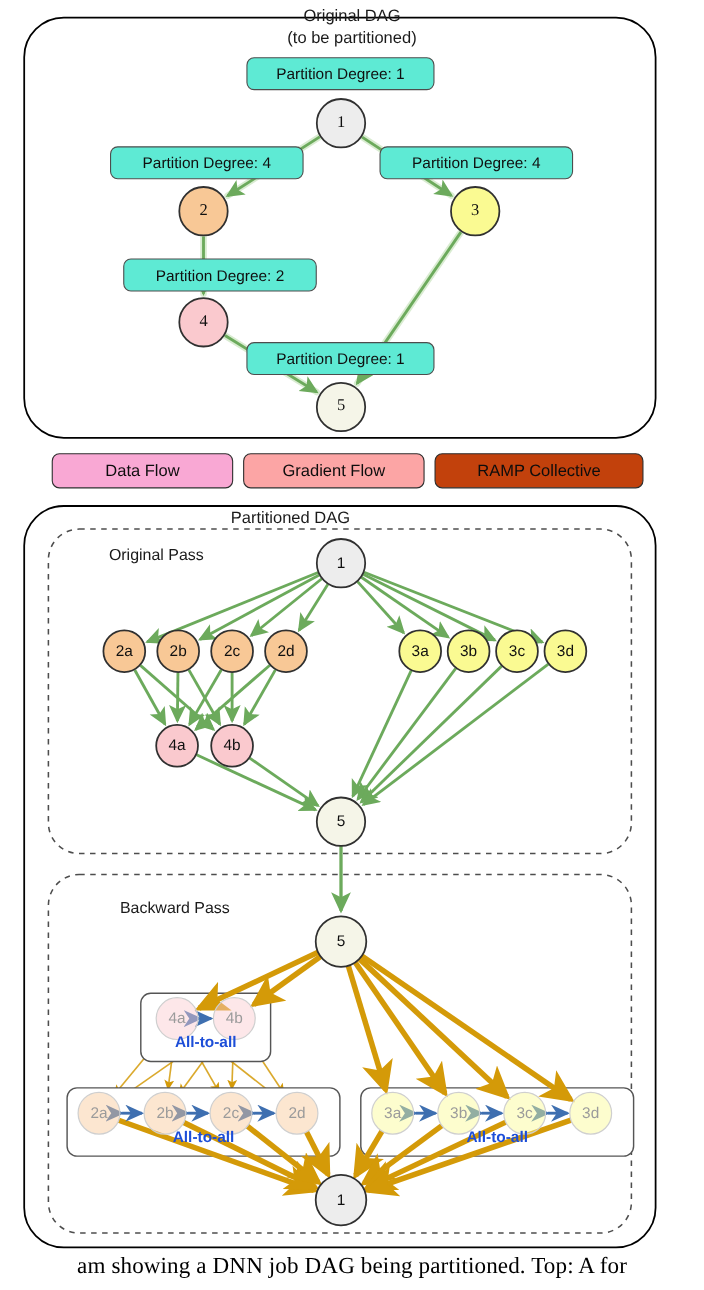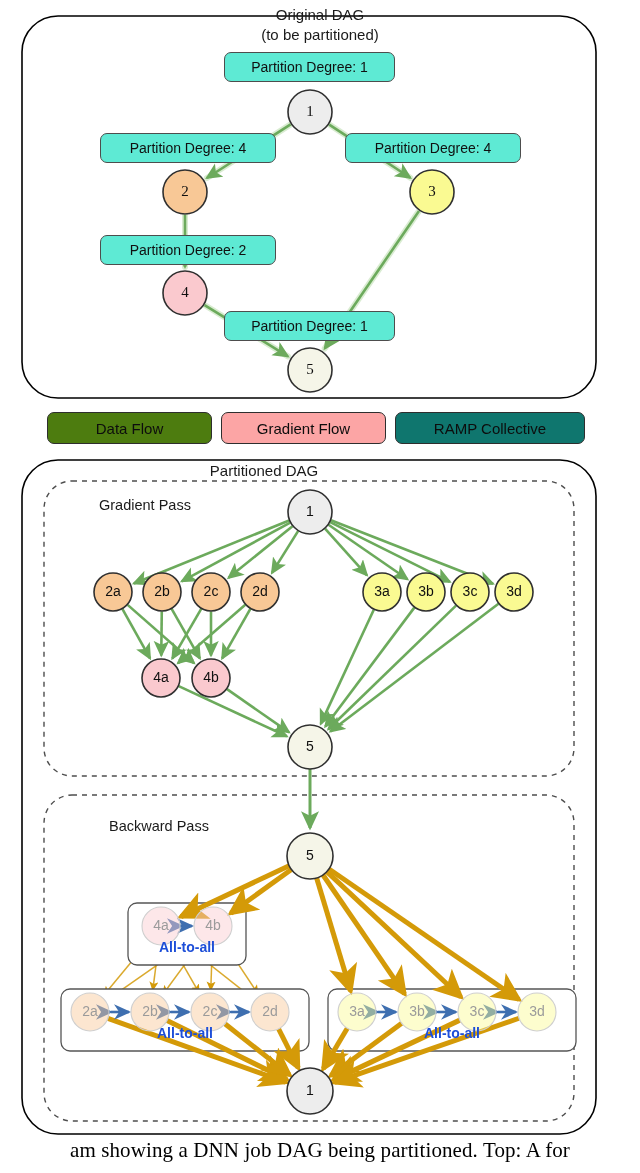--- a/index.html
+++ b/index.html
@@ -246,35 +246,35 @@
         <circle cx="537" cy="1012" r="19" fill="#FAFA92" fill-opacity="0.45" stroke="#cfcfcf" stroke-width="1.1"></circle>
         <circle cx="310" cy="1091" r="23" fill="#EDEDED" fill-opacity="1" stroke="#303030" stroke-width="1.6"></circle>
       </g>
   </svg>
 
   <div class="sec-title" style="left:0;top:6px;width:640px;">Original DAG</div>
   <div class="sec-title" style="left:0;top:26px;width:640px;">(to be partitioned)</div>
 
   <div class="sec-title" style="left:0;top:462px;width:528px;">Partitioned DAG</div>
 
-  <div class="pass-title" style="left:99px;top:497px;">Gradient Pass</div>
+  <div class="pass-title" style="left:99px;top:497px;">Original Pass</div>
 
   <div class="pass-title" style="left:109px;top:818px;">Backward Pass</div>
 
   <div id="pd-layer">
       <div class="pd-box" style="left: 224px; top: 52px; width: 171px;">Partition Degree: 1</div>
       <div class="pd-box" style="left: 100px; top: 133px; width: 176px;">Partition Degree: 4</div>
       <div class="pd-box" style="left: 345px; top: 133px; width: 176px;">Partition Degree: 4</div>
-      <div class="pd-box" style="left: 100px; top: 235px; width: 176px;">Partition Degree: 2</div>
+      <div class="pd-box" style="left: 112px; top: 235px; width: 176px;">Partition Degree: 2</div>
       <div class="pd-box" style="left: 224px; top: 311px; width: 171px;">Partition Degree: 1</div>
     </div>
   <div id="legend-layer">
-      <div class="legend-box" style="left: 47px; top: 412px; width: 165px; background: #4d7c0f;">Data Flow</div>
+      <div class="legend-box" style="left: 47px; top: 412px; width: 165px; background: #f9a8d4;">Data Flow</div>
       <div class="legend-box" style="left: 221px; top: 412px; width: 165px; background: #fca5a5;">Gradient Flow</div>
-      <div class="legend-box" style="left: 395px; top: 412px; width: 190px; background: #0f766e;">RAMP Collective</div>
+      <div class="legend-box" style="left: 395px; top: 412px; width: 190px; background: #c2410c;">RAMP Collective</div>
     </div>
   <div id="a2a-layer">
       <div class="a2a-label" style="left: 117px; top: 939px; width: 140px;">All-to-all</div>
       <div class="a2a-label" style="left: 115px; top: 1025px; width: 140px;">All-to-all</div>
       <div class="a2a-label" style="left: 382px; top: 1025px; width: 140px;">All-to-all</div>
     </div>
   <div id="nodelabel-layer">
       <div class="node-label serif" style="left: 280px; top: 103px; width: 60px;">1</div>
       <div class="node-label serif" style="left: 155px; top: 183px; width: 60px;">2</div>
       <div class="node-label serif" style="left: 402px; top: 183px; width: 60px;">3</div>

